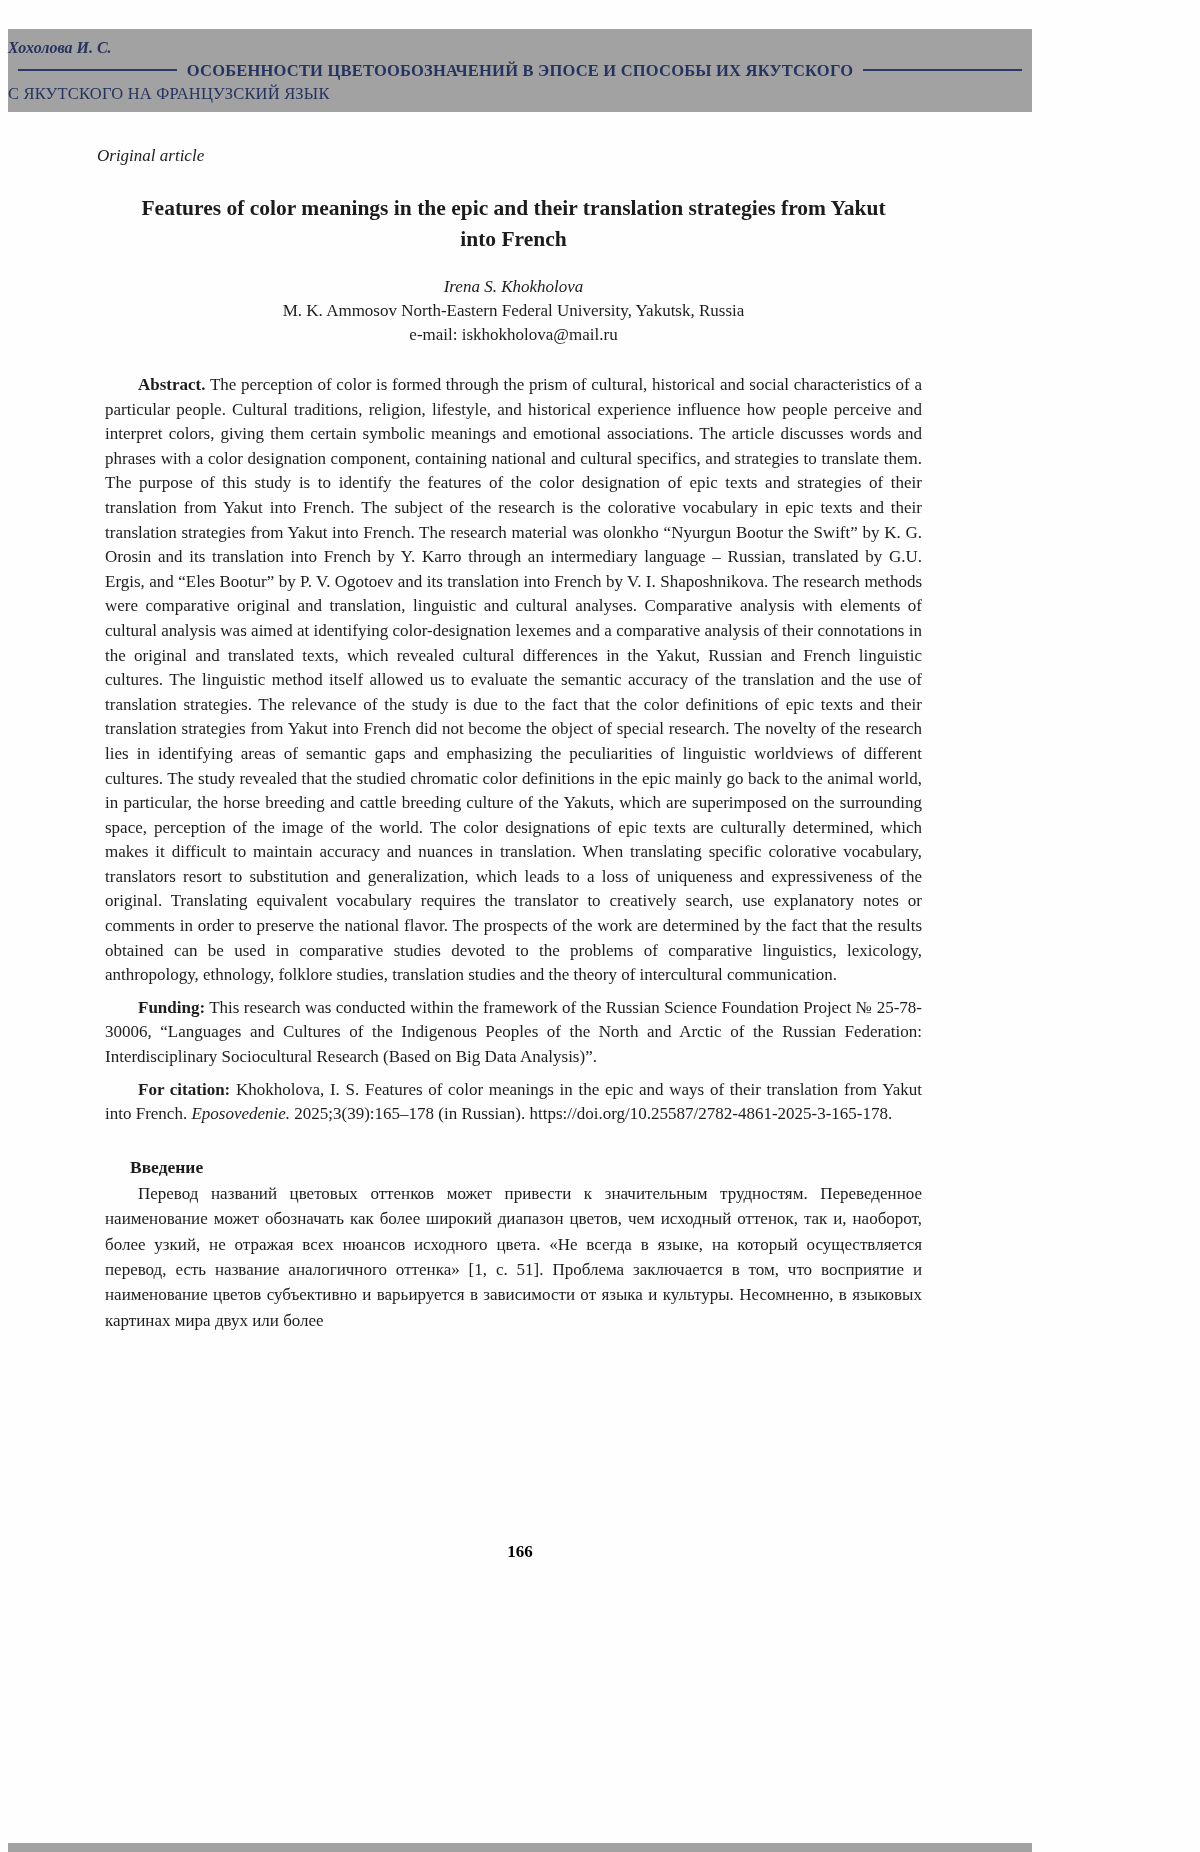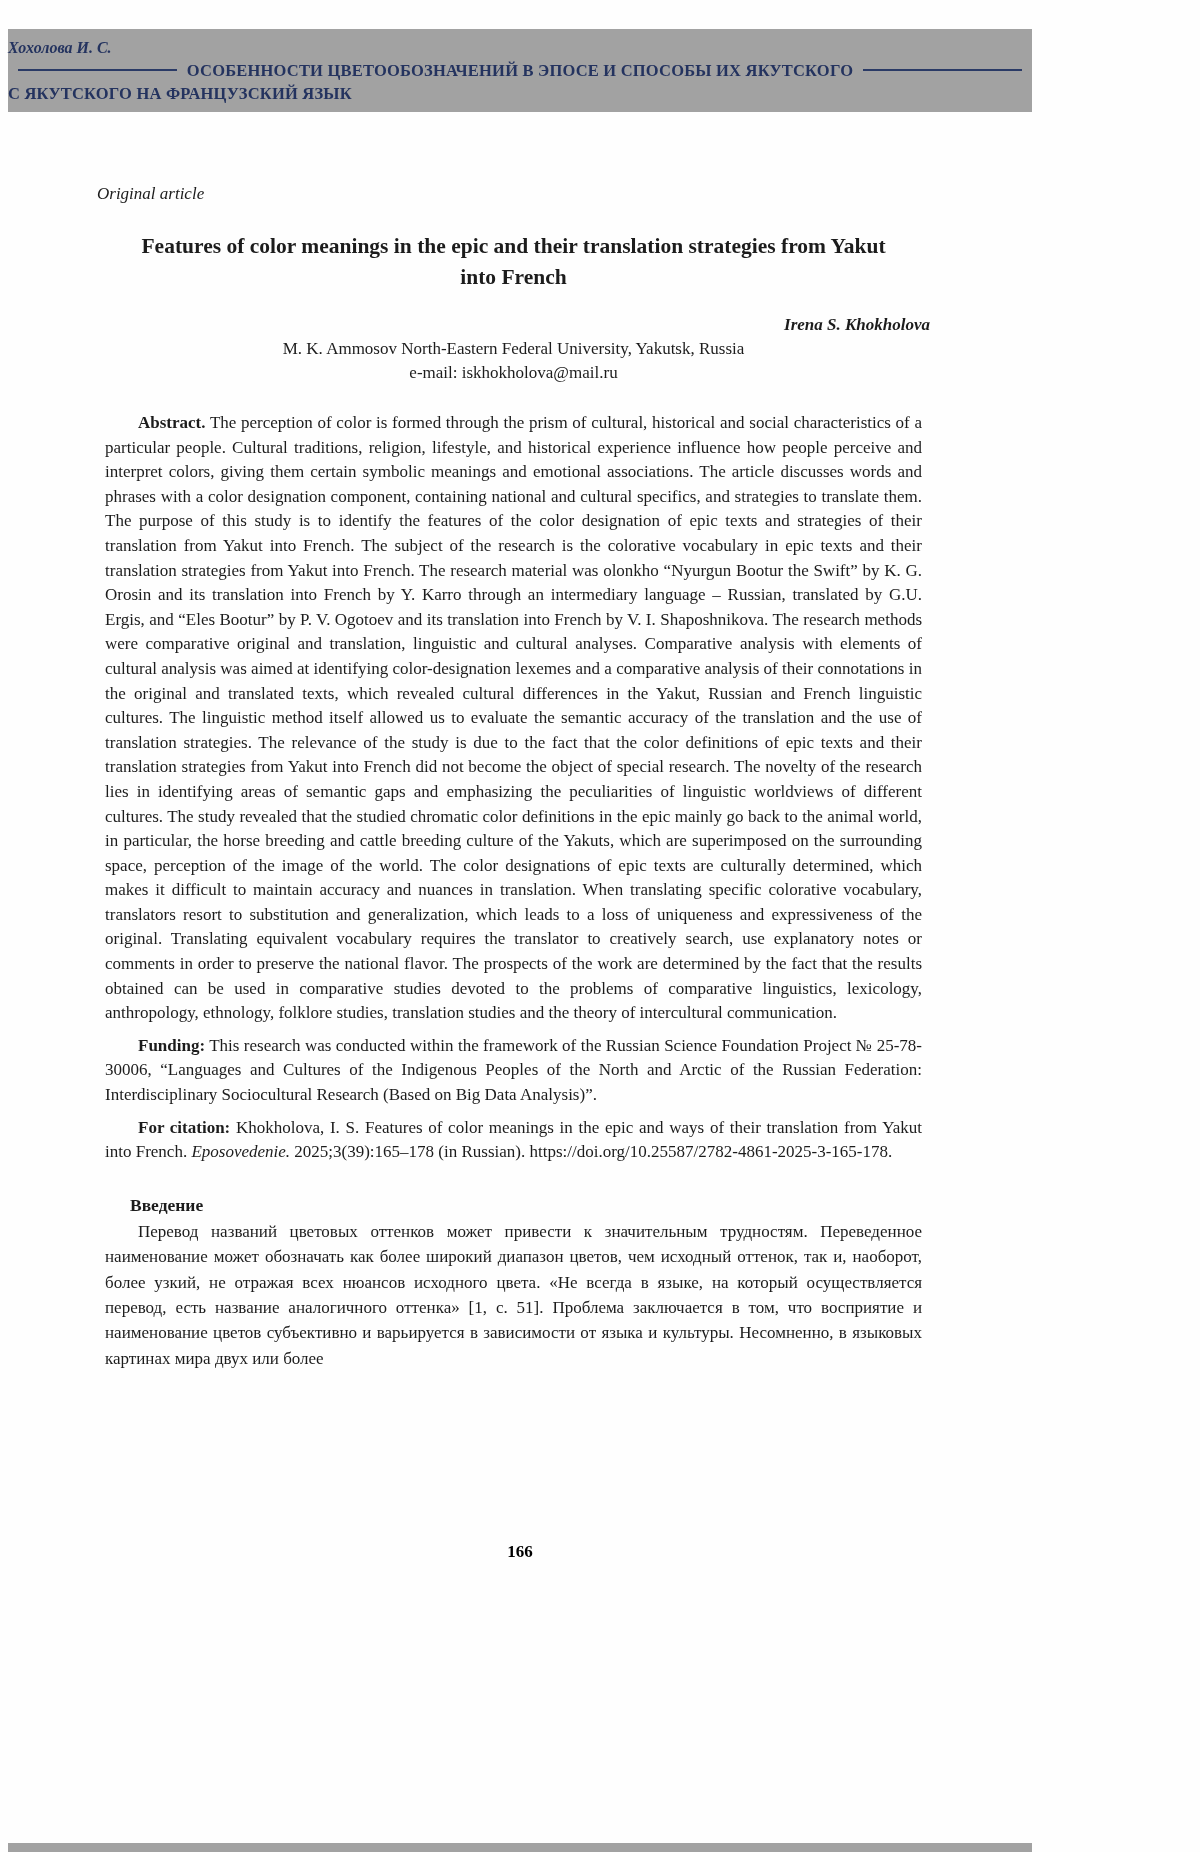--- a/index.html
+++ b/index.html
@@ -16,42 +16,42 @@
   .header-band {
     position: absolute; left: 8px; top: 29px; width: 1024px; height: 83px;
     background: #a2a2a2;
     display: flex; flex-direction: column; justify-content: center; align-items: flex-start;
     color: #24335f;
   }
   .band-author { font-style: italic; font-weight: bold; font-size: 16px; line-height: 22px; }
   .band-row { display: flex; align-items: center; width: 100%; }
   .band-rule { flex: 1; height: 2px; background: #2a3a66; margin: 0 10px; }
   .band-title1 { font-weight: bold; font-size: 16.5px; line-height: 23px; white-space: nowrap; letter-spacing: 0.2px; }
-  .band-title2 { font-weight: bold; font-size: 16.5px; line-height: 23px; letter-spacing: 0.2px; }
+  .band-title2 { font-weight: normal; font-size: 16.5px; line-height: 23px; letter-spacing: 0.2px; }
 
   
   .bottom-band {
     position: absolute; left: 8px; top: 1843px; width: 1024px; height: 9px;
     background: #a2a2a2;
   }
 
   .content {
     position: absolute; left: 97px; top: 145px; width: 833px;
   }
-  .type-label { font-style: italic; font-size: 17px; line-height: 22px; margin-top: 38px; }
+  .type-label { font-style: italic; font-size: 17px; line-height: 22px; }
 
   .title {
     margin-top: 26px;
     text-align: center;
     font-weight: bold;
     font-size: 21.5px; line-height: 31px;
     padding: 0 30px;
   }
   .byline { margin-top: 20px; text-align: center; font-size: 17px; line-height: 24px; }
-  .byline .author { font-weight: bold; font-style: italic; text-align: right; }
+  .byline .author { font-weight: normal; font-style: italic; }
 
   .para {
     margin: 8px;
     text-align: justify;
     font-size: 17px;
     line-height: 24.6px;
     text-indent: 33px;
   }
   .abstract-block { margin-top: 26px; }
   .para b { font-weight: bold; }

